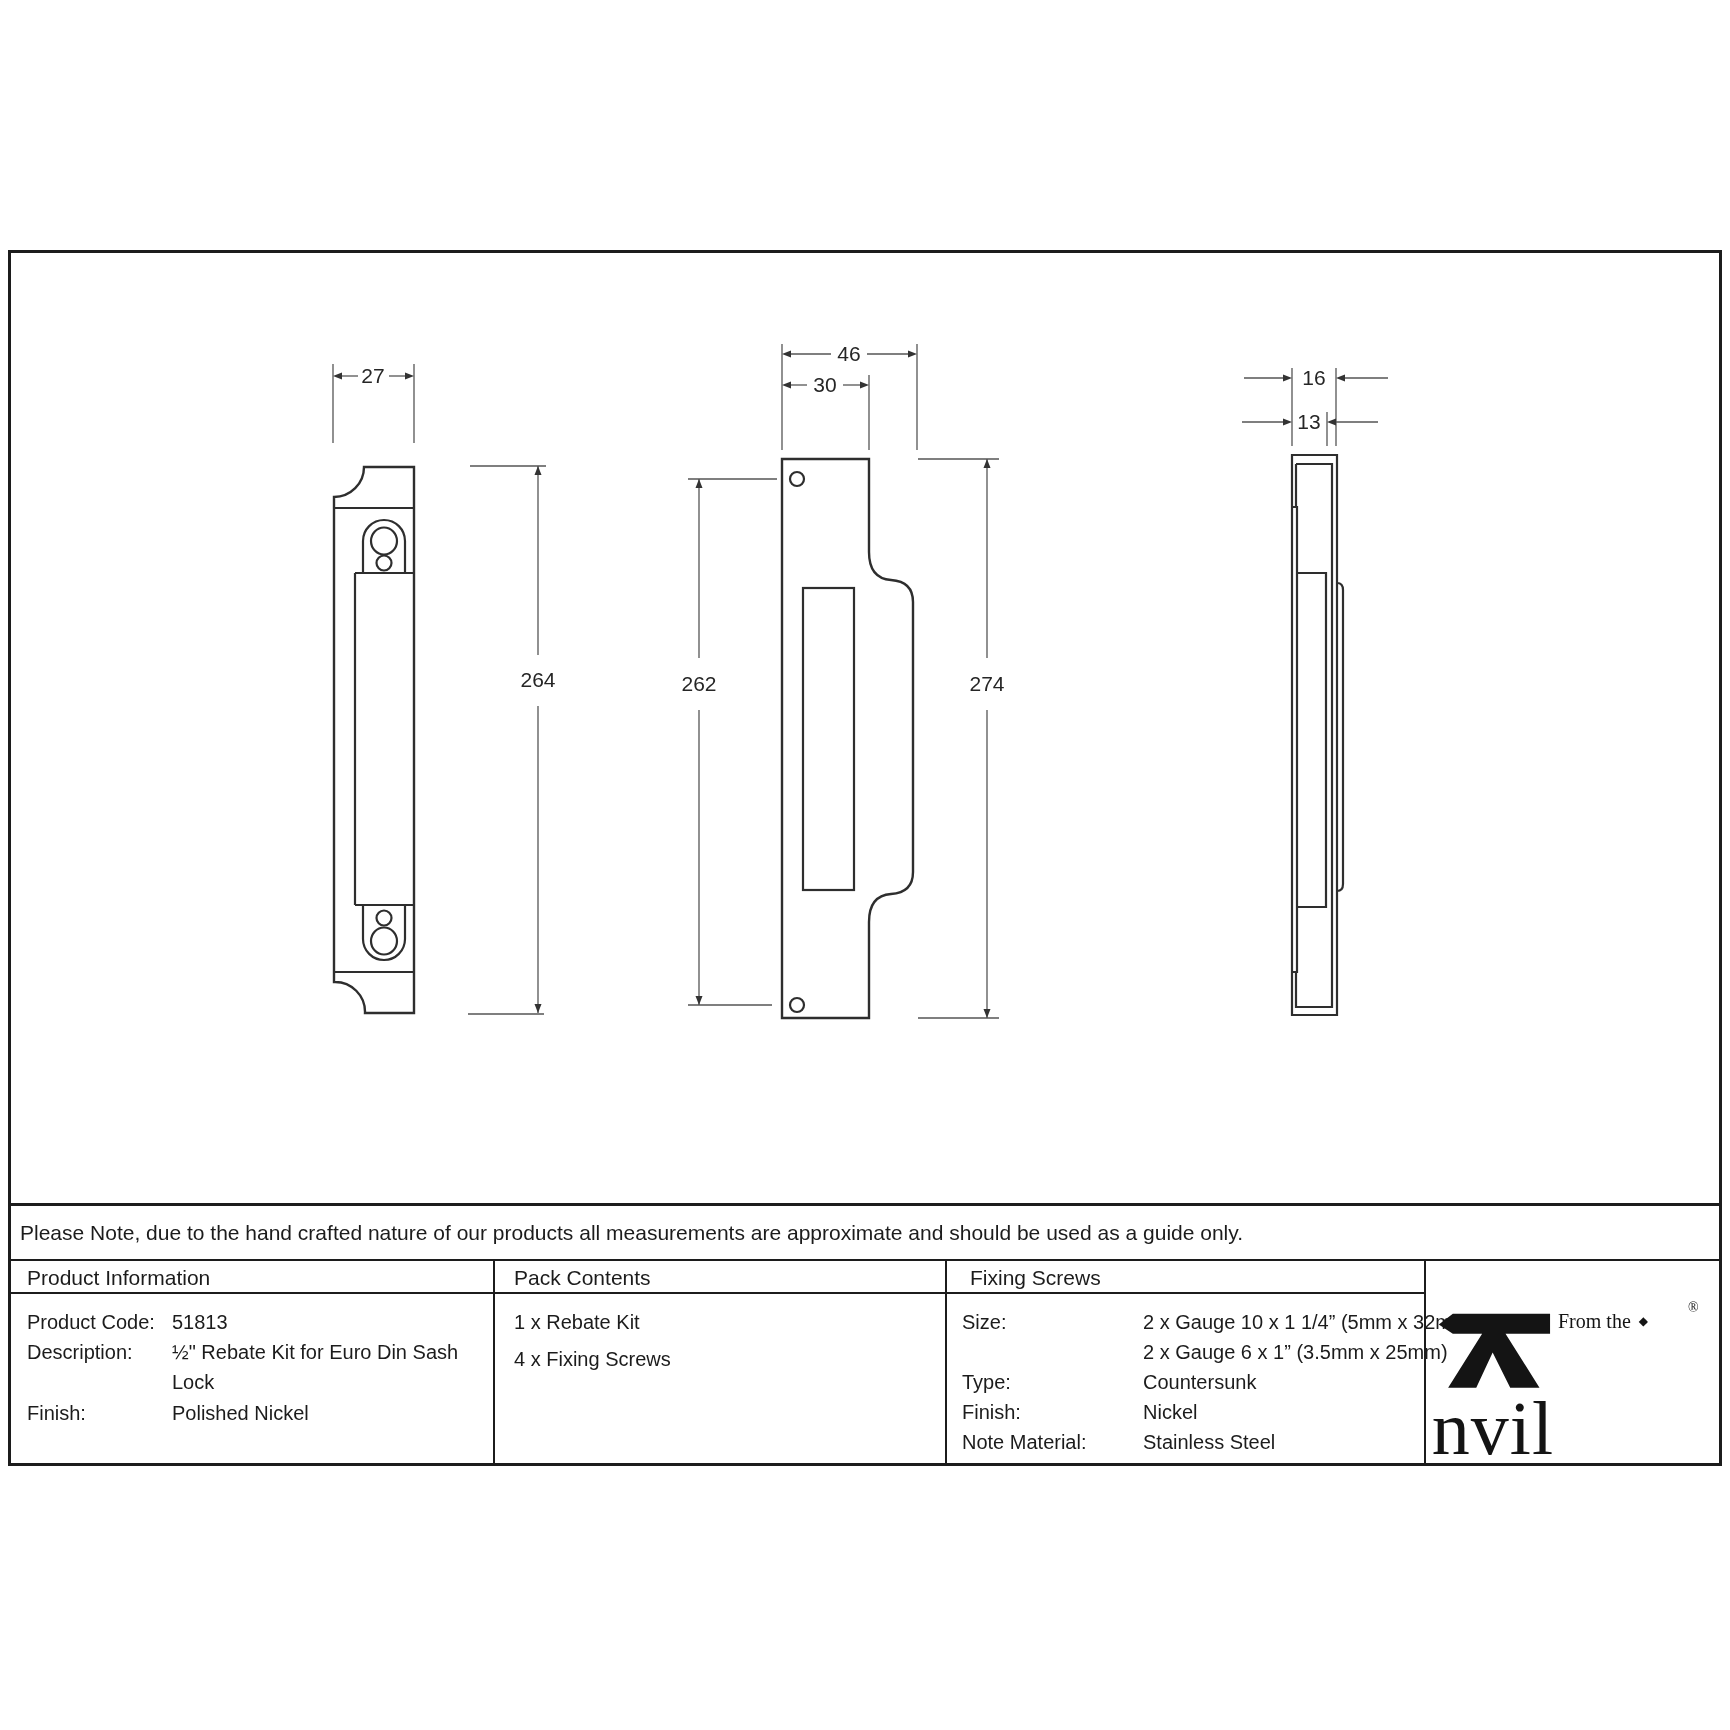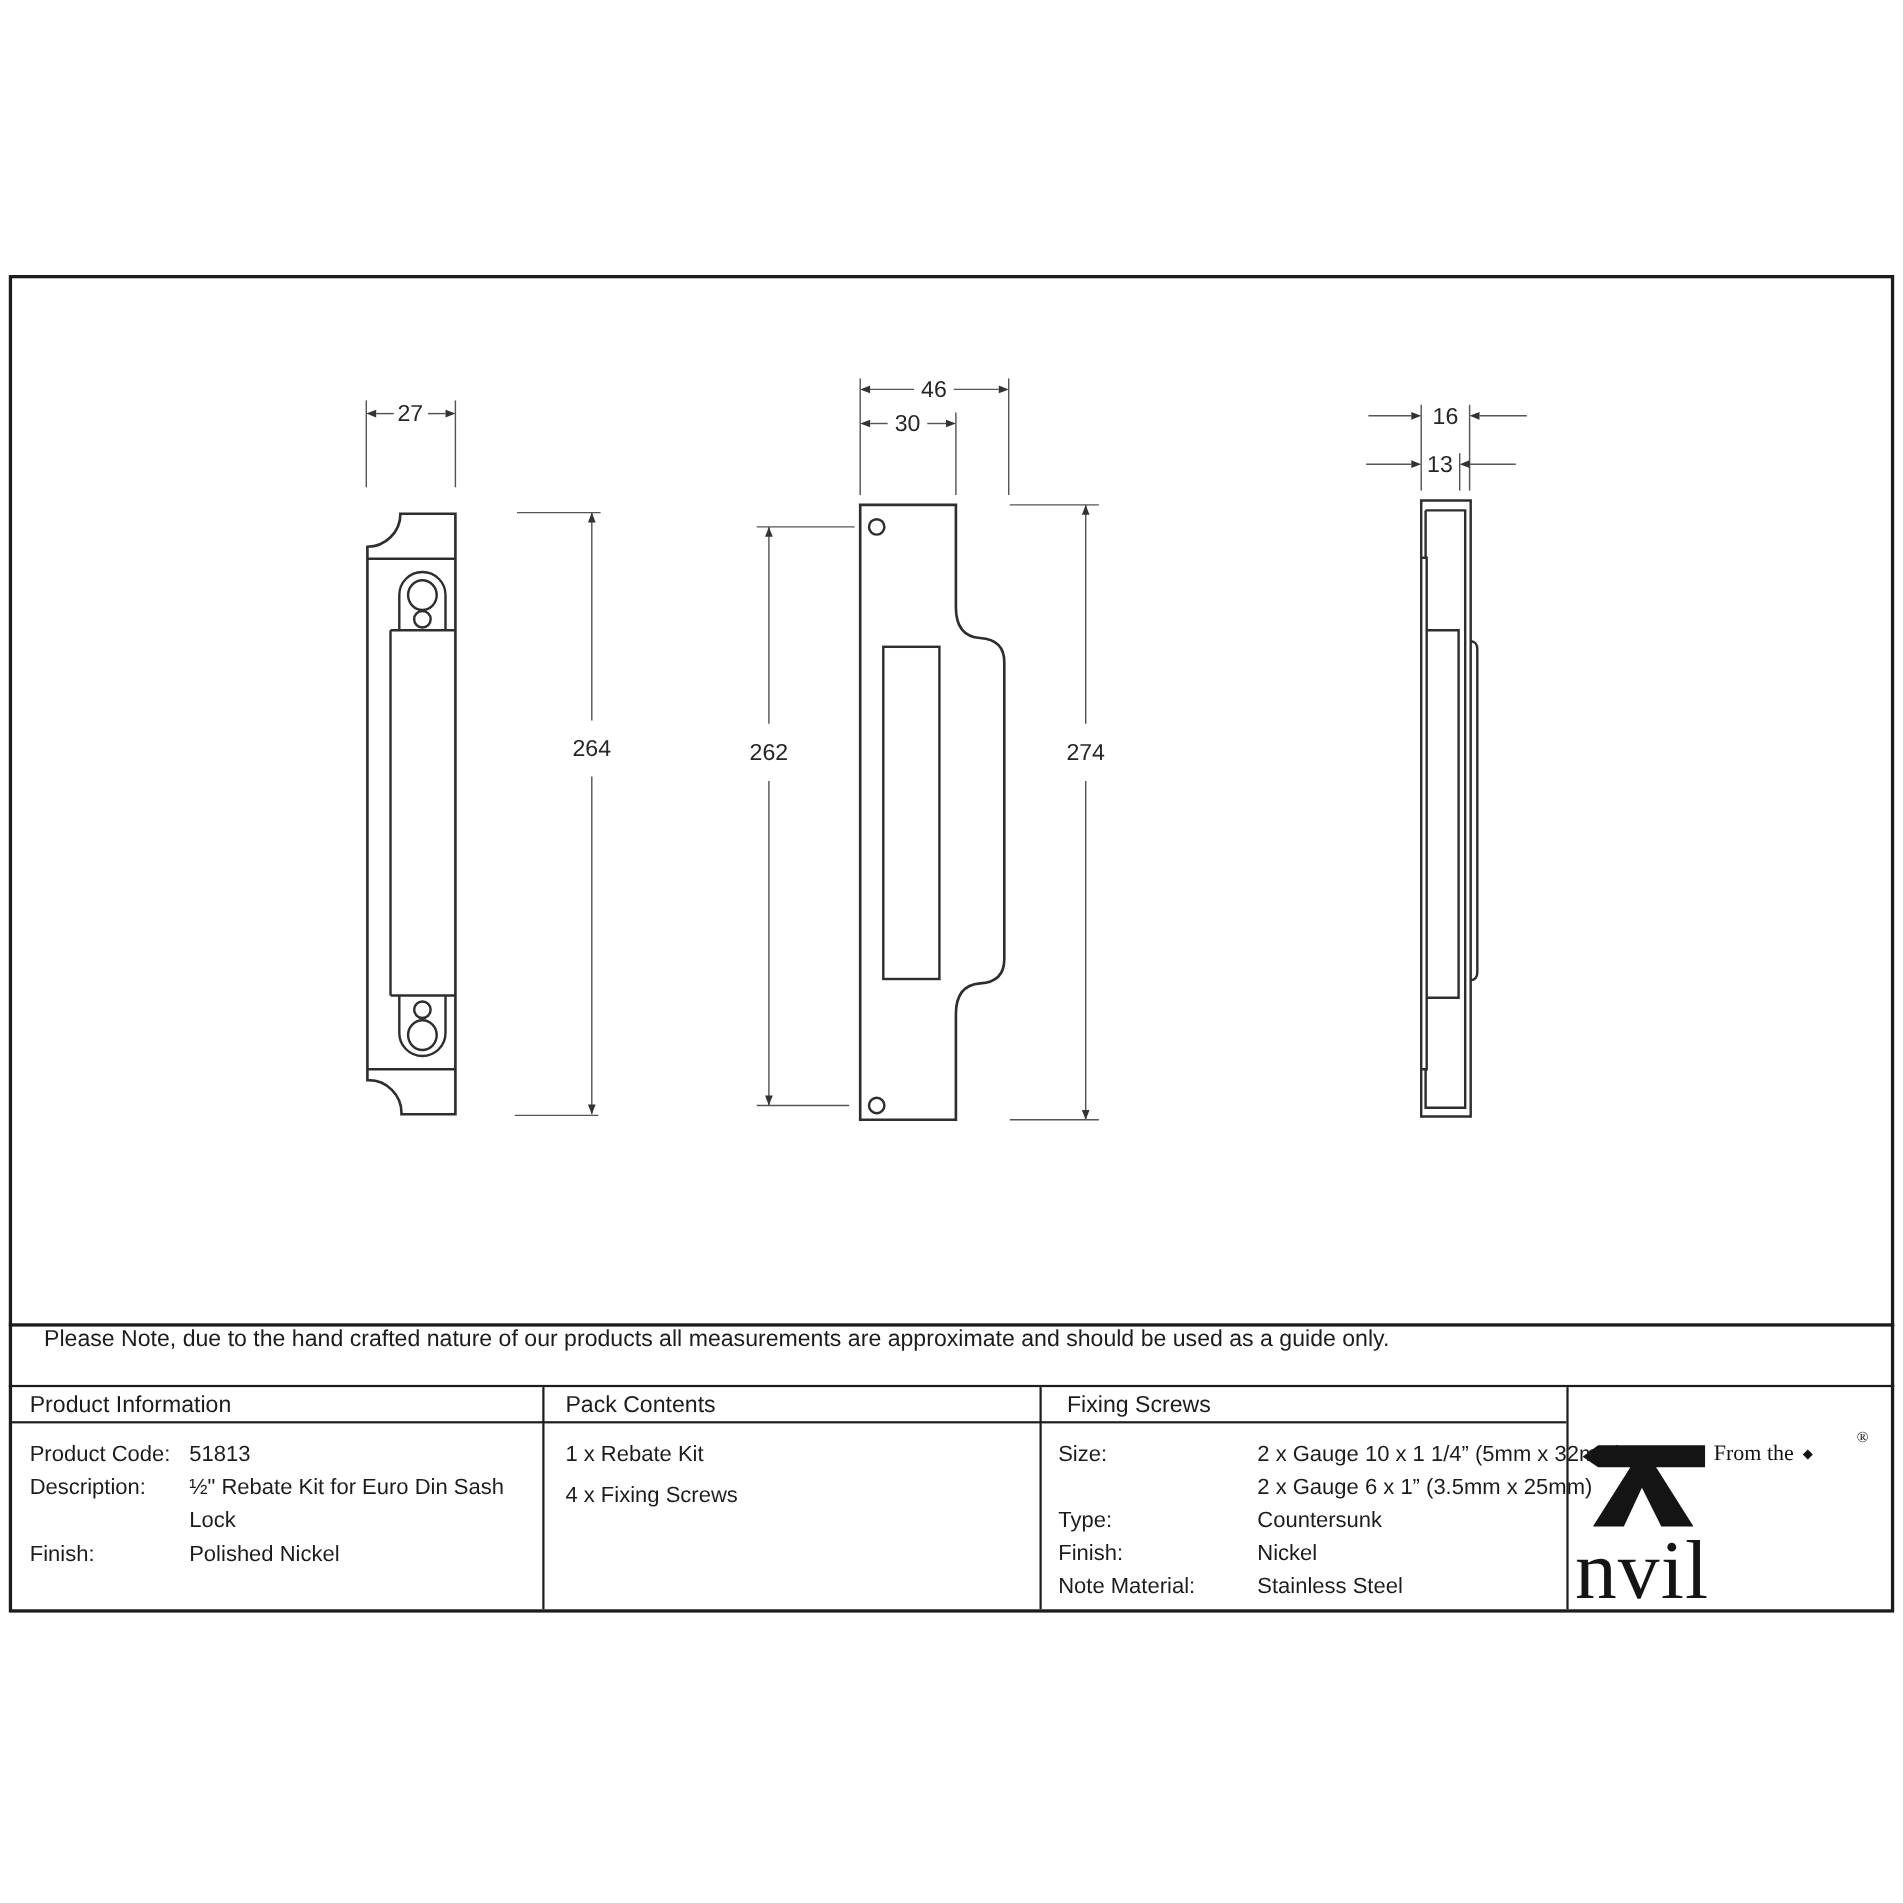--- a/index.html
+++ b/index.html
@@ -10,21 +10,21 @@
   .frame{
     position:absolute;left:8px;top:250px;width:1714px;height:1216px;
     border:3px solid #1c1c1c;box-sizing:border-box;
   }
   svg.drawlayer{position:absolute;left:0;top:0;pointer-events:none;}
   .dimtext{font-family:"Liberation Sans","DejaVu Sans",sans-serif;font-size:21px;fill:#262626;}
   
   .note-row{
     position:absolute;left:8px;top:1203px;width:1714px;height:58px;box-sizing:border-box;
     border-top:3px solid #1c1c1c;border-bottom:2px solid #1c1c1c;
-    display:flex;align-items:flex-start;padding-left:32px;font-size:21px;
+    display:flex;align-items:center;padding-left:12px;font-size:21px;
   }
   
   .vline{position:absolute;width:2px;background:#1c1c1c;}
   .hline{position:absolute;height:2px;background:#1c1c1c;}
   .cell-text{position:absolute;font-size:21px;white-space:nowrap;}
   .hdr{font-size:21px;}
   .kv{position:absolute;display:flex;font-size:20px;line-height:30px;}
   .kv .k{flex:none;}
   .kv .v{flex:none;}
   

